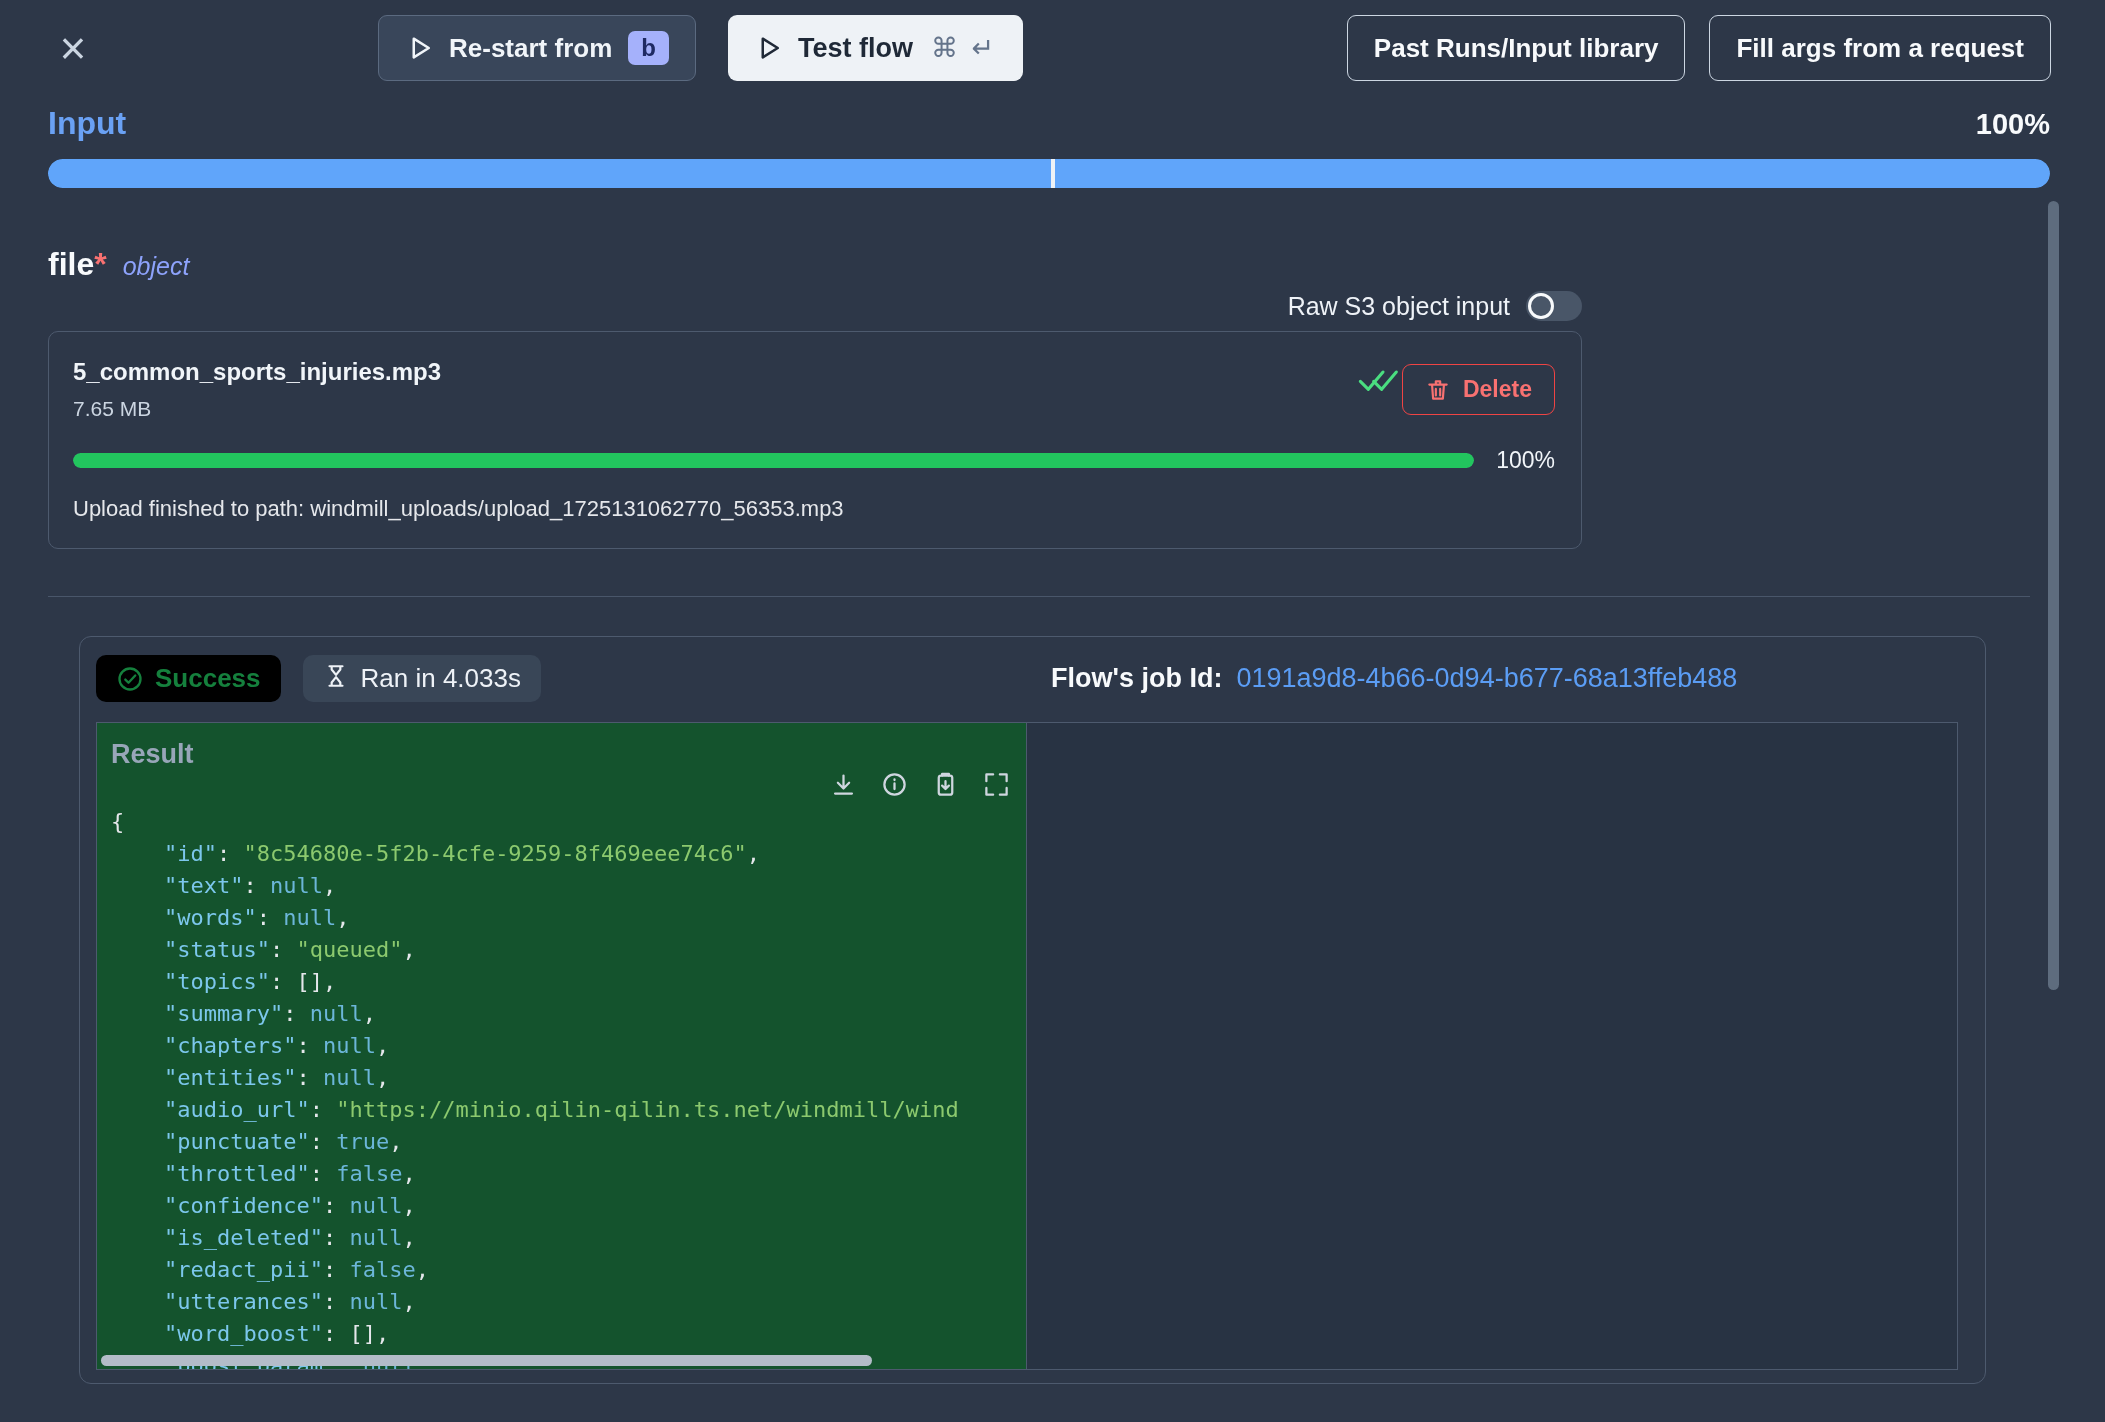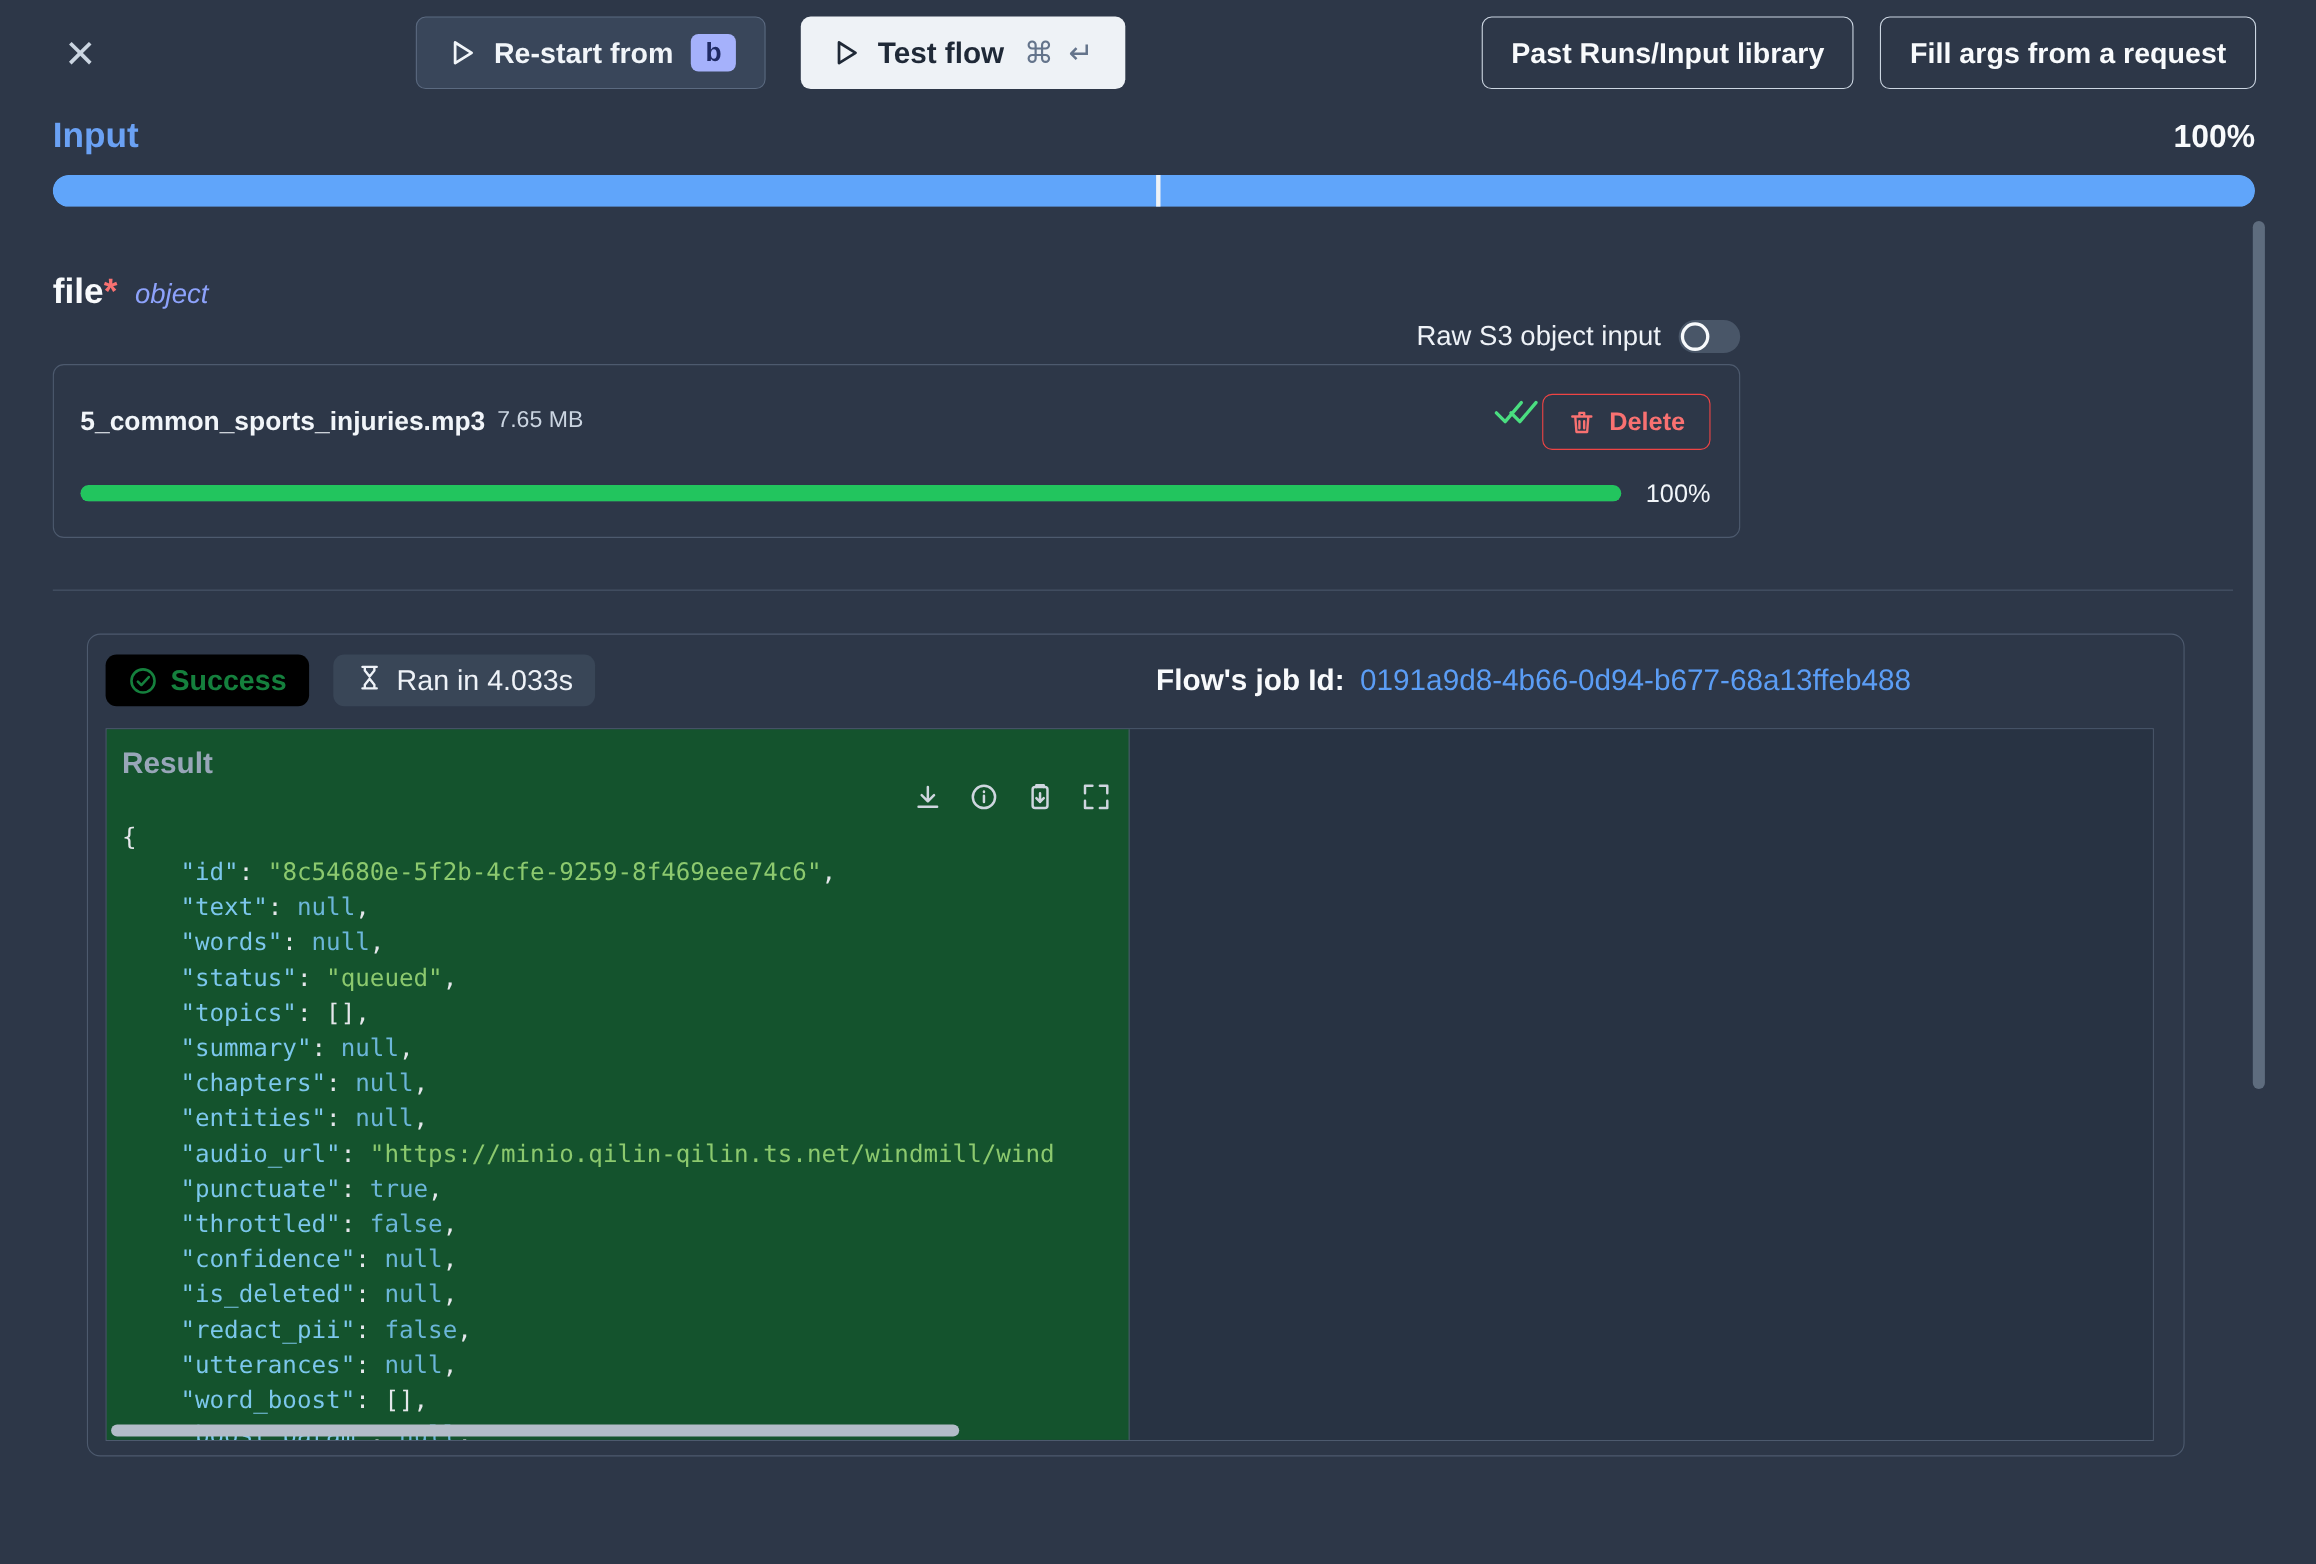--- a/index.html
+++ b/index.html
@@ -40,21 +40,21 @@
   .file-label-row { display: flex; align-items: baseline; gap: 16px; }
   .field-name { font-size: 32px; font-weight: 700; color: #f8fafc; }
   .req { color: #f87171; }
   .field-type { font-size: 25px; font-style: italic; color: #8da2fb; }
   .s3-row { display: flex; justify-content: flex-end; align-items: flex-end; gap: 16px; margin-top: 8px; }
   .s3-label { font-size: 25px; color: #eef2f7; }
   .toggle { width: 56px; height: 30px; border-radius: 15px; background: #495668; position: relative; }
   .toggle-knob { position: absolute; left: 2px; top: 2px; width: 26px; height: 26px; border-radius: 50%; border: 3px solid #f8fafc; background: transparent; }
   .file-card { margin-top: 10px; border: 1px solid #4d5a6e; border-radius: 10px; padding: 26px 26px 26px 24px; }
   .file-top { display: flex; align-items: center; }
-  .file-info { display: flex; flex-direction: row; gap: 11px; }
+  .file-info { display: flex; flex-direction: column; gap: 11px; }
   .file-name { font-size: 24px; font-weight: 600; color: #f1f5f9; }
   .file-size { font-size: 21px; color: #cbd5e1; }
   .file-actions { margin-left: auto; display: flex; align-items: flex-start; }
   .double-check { color: #4ade80; }
   .delete-btn { display: inline-flex; align-items: center; gap: 12px; border: 1px solid #ef4444; border-radius: 9px; color: #f87171; padding: 11px 22px; font-size: 23px; font-weight: 600; }
   .file-progress-row { display: flex; align-items: center; gap: 22px; margin-top: 26px; }
   .file-progress { flex: 1; height: 15px; border-radius: 8px; background: #3c4a5e; overflow: hidden; }
   .file-progress-fill { height: 100%; border-radius: 8px; background: #22c55e; width: 0; }
   .file-progress-pct { font-size: 23px; color: #f1f5f9; }
   .upload-status { margin-top: 22px; font-size: 22px; color: #e5e7eb; }
@@ -170,20 +170,21 @@
       </div>
     </div>
 
     <div class="file-progress-row">
       <div class="file-progress">
         <div class="file-progress-fill" style="width: 100%;"></div>
       </div>
       <span class="file-progress-pct">100%</span>
     </div>
 
+    <div class="upload-status">Upload finished to path: windmill_uploads/upload_1725131062770_56353.mp3</div>
   </div>
 </section>
 
 <hr class="section-divider">
 
 <section class="result-card">
   <div class="result-header">
     <div class="header-left">
       <span class="badge-success">
         <span class="icon">

